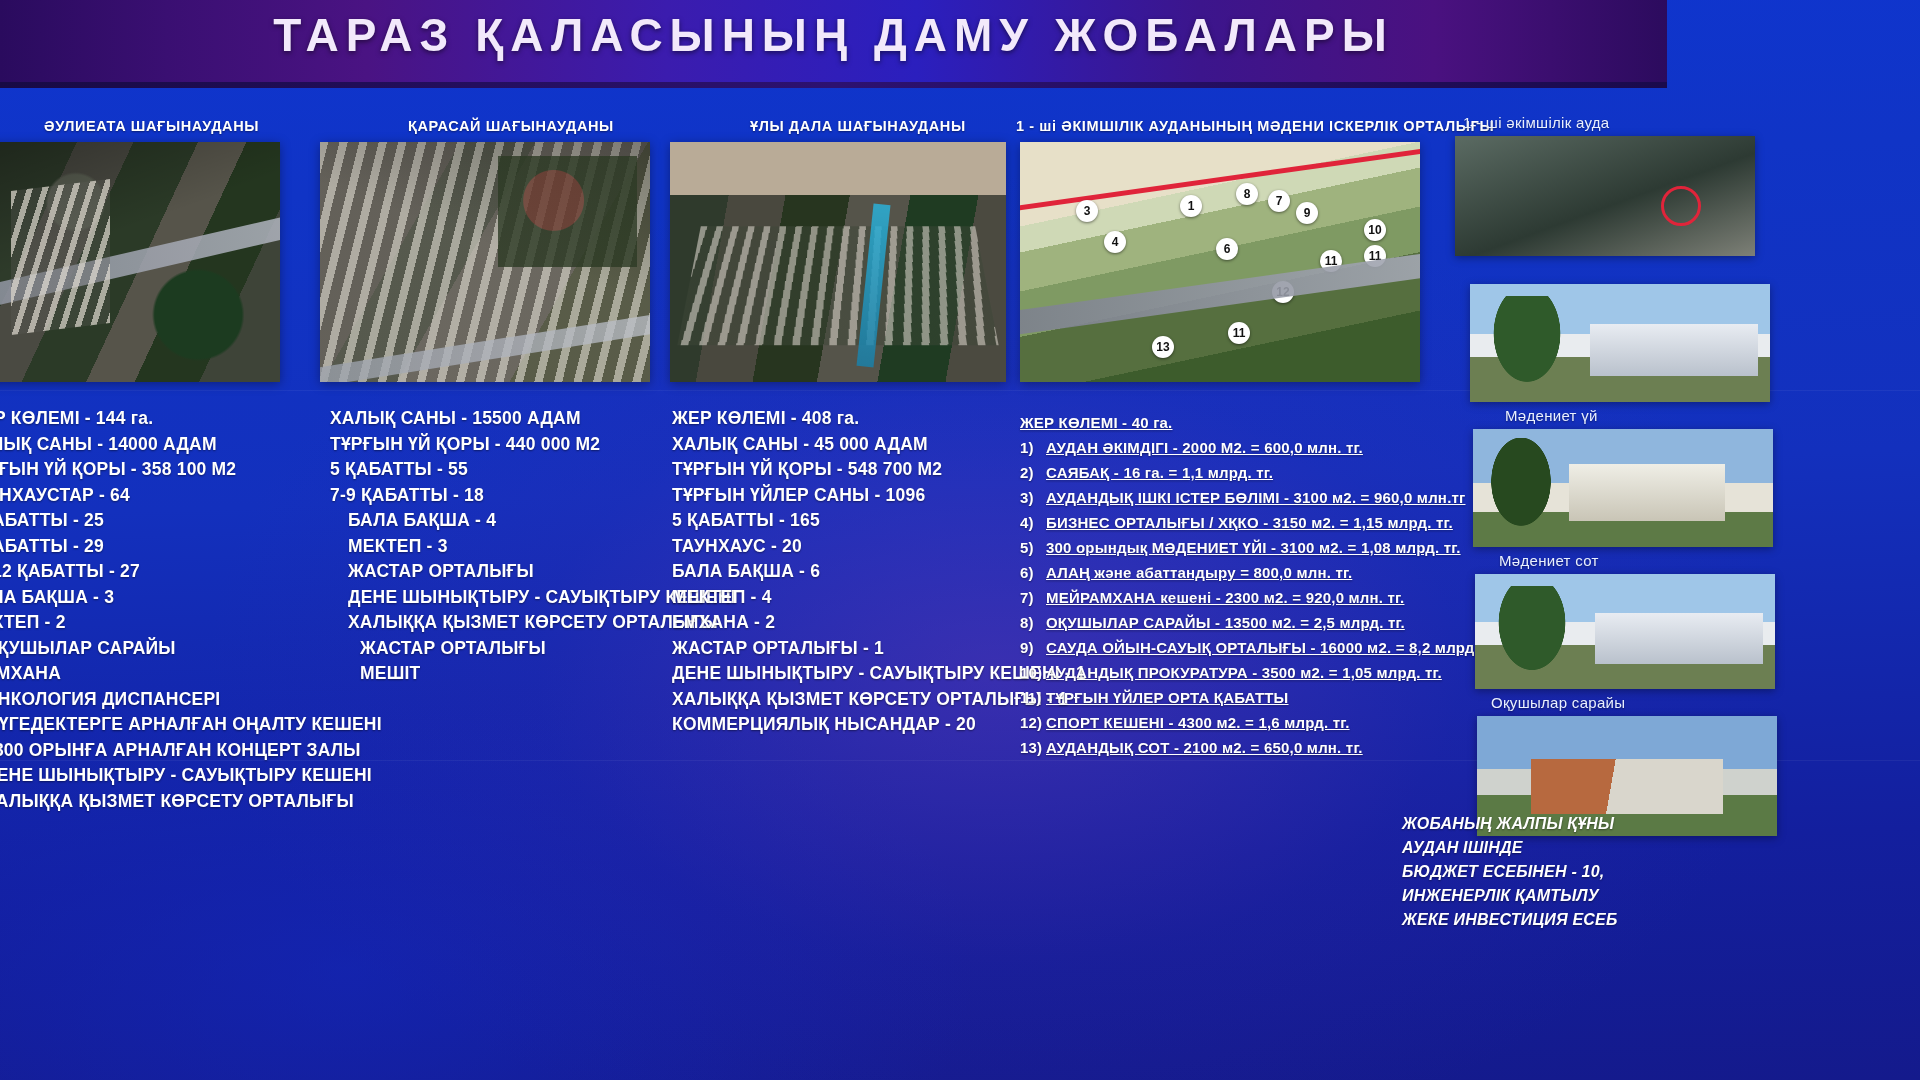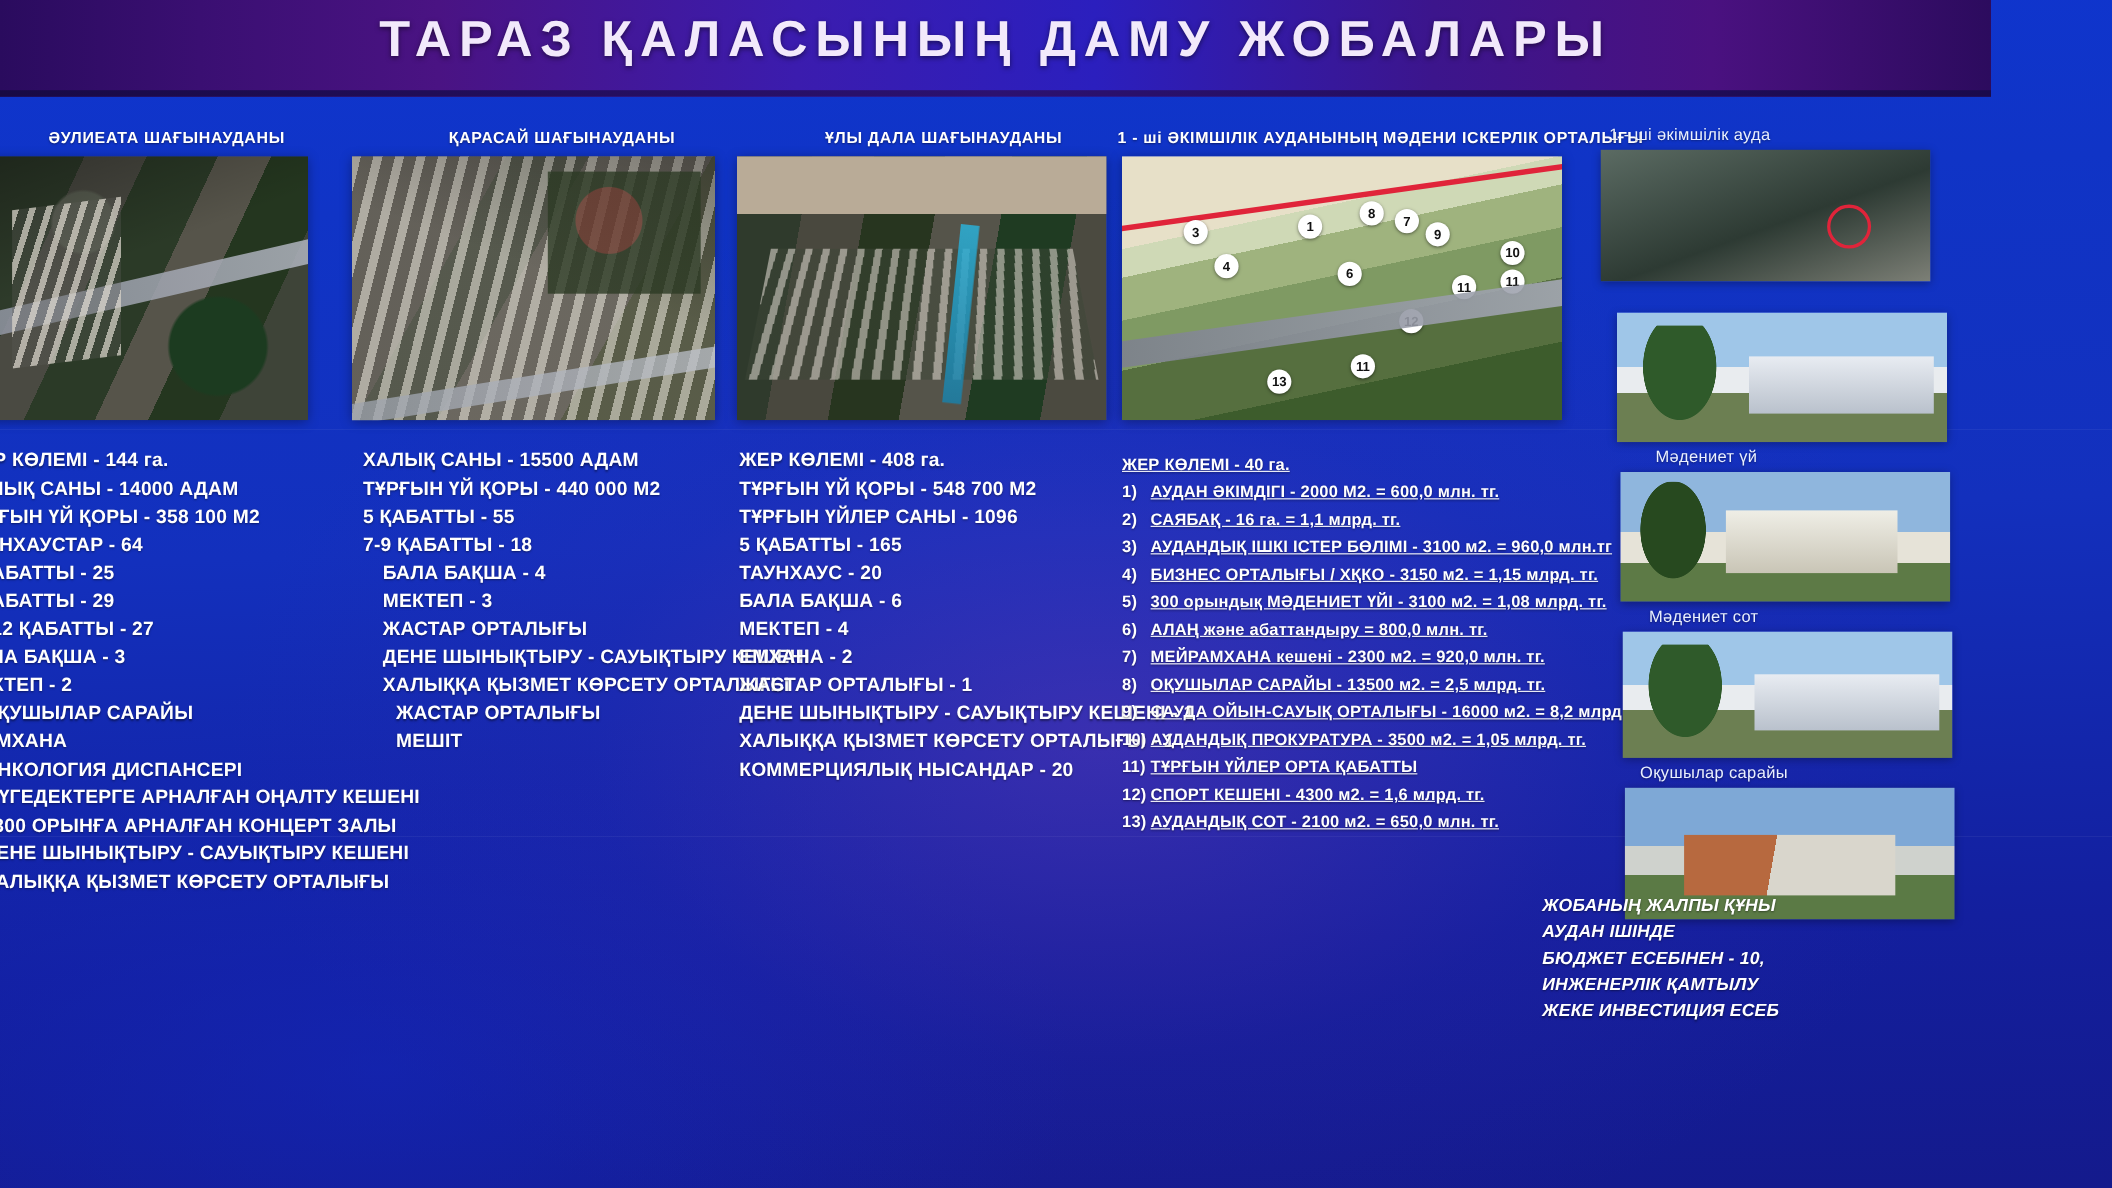--- a/index.html
+++ b/index.html
@@ -16,21 +16,21 @@
     background:
       radial-gradient(ellipse 1100px 700px at 52% 62%, rgba(120,60,180,.38) 0%, rgba(60,40,170,.16) 42%, rgba(0,0,0,0) 72%),
       radial-gradient(ellipse 900px 500px at 18% 90%, rgba(20,40,190,.55) 0%, rgba(0,0,0,0) 70%),
       linear-gradient(178deg,#0f35cf 0%,#1034c6 18%,#1330bd 45%,#131f9e 78%,#141a8c 100%);
   }
   
   .seam{position:absolute;left:0;right:0;height:1px;background:rgba(255,255,255,.05);}
 
   
   #titlebar{
-    position:absolute; left:0; top:0; width:1810px; height:88px;
+    position:absolute; left:0; top:0; width:1667px; height:88px;
     background:linear-gradient(90deg,#2a0b5e 0%,#3a0f72 10%,#4a1383 22%,#3b1cae 40%,#2b1fbe 55%,#3c158c 72%,#4a1180 86%,#2c0b5e 100%);
     overflow:hidden;
   }
   #titlebar:after{
     content:""; position:absolute; left:0; right:0; bottom:0; height:6px;
     background:linear-gradient(90deg,#180a44,#2d1170,#1a0a4c);
   }
   #title-text{
     position:absolute; left:0; right:0; top:8px;
     text-align:center;
@@ -210,20 +210,21 @@
   </div>
 
   <div class="col" style="left:664px;">
     <div class="col-head" style="position:absolute;left:86px;top:14px;">ҰЛЫ ДАЛА  ШАҒЫНАУДАНЫ</div>
   </div>
   <div class="photo" style="left:670px;top:142px;width:336px;height:240px;">
     <div class="aerial a3"></div>
   </div>
   <div class="list" style="left:672px;top:406px;">
     <div>ЖЕР КӨЛЕМІ - 408 га.</div>
+    <div>ХАЛЫҚ САНЫ - 45 000 АДАМ</div>
     <div>ТҰРҒЫН ҮЙ ҚОРЫ - 548 700 М2</div>
     <div>ТҰРҒЫН ҮЙЛЕР САНЫ - 1096</div>
     <div>5 ҚАБАТТЫ - 165</div>
     <div>ТАУНХАУС - 20</div>
     <div>БАЛА БАҚША - 6</div>
     <div>МЕКТЕП - 4</div>
     <div>ЕМХАНА - 2</div>
     <div>ЖАСТАР ОРТАЛЫҒЫ - 1</div>
     <div>ДЕНЕ ШЫНЫҚТЫРУ - САУЫҚТЫРУ КЕШЕНІ - 1</div>
     <div>ХАЛЫҚҚА ҚЫЗМЕТ КӨРСЕТУ ОРТАЛЫҒЫ - 1</div>

